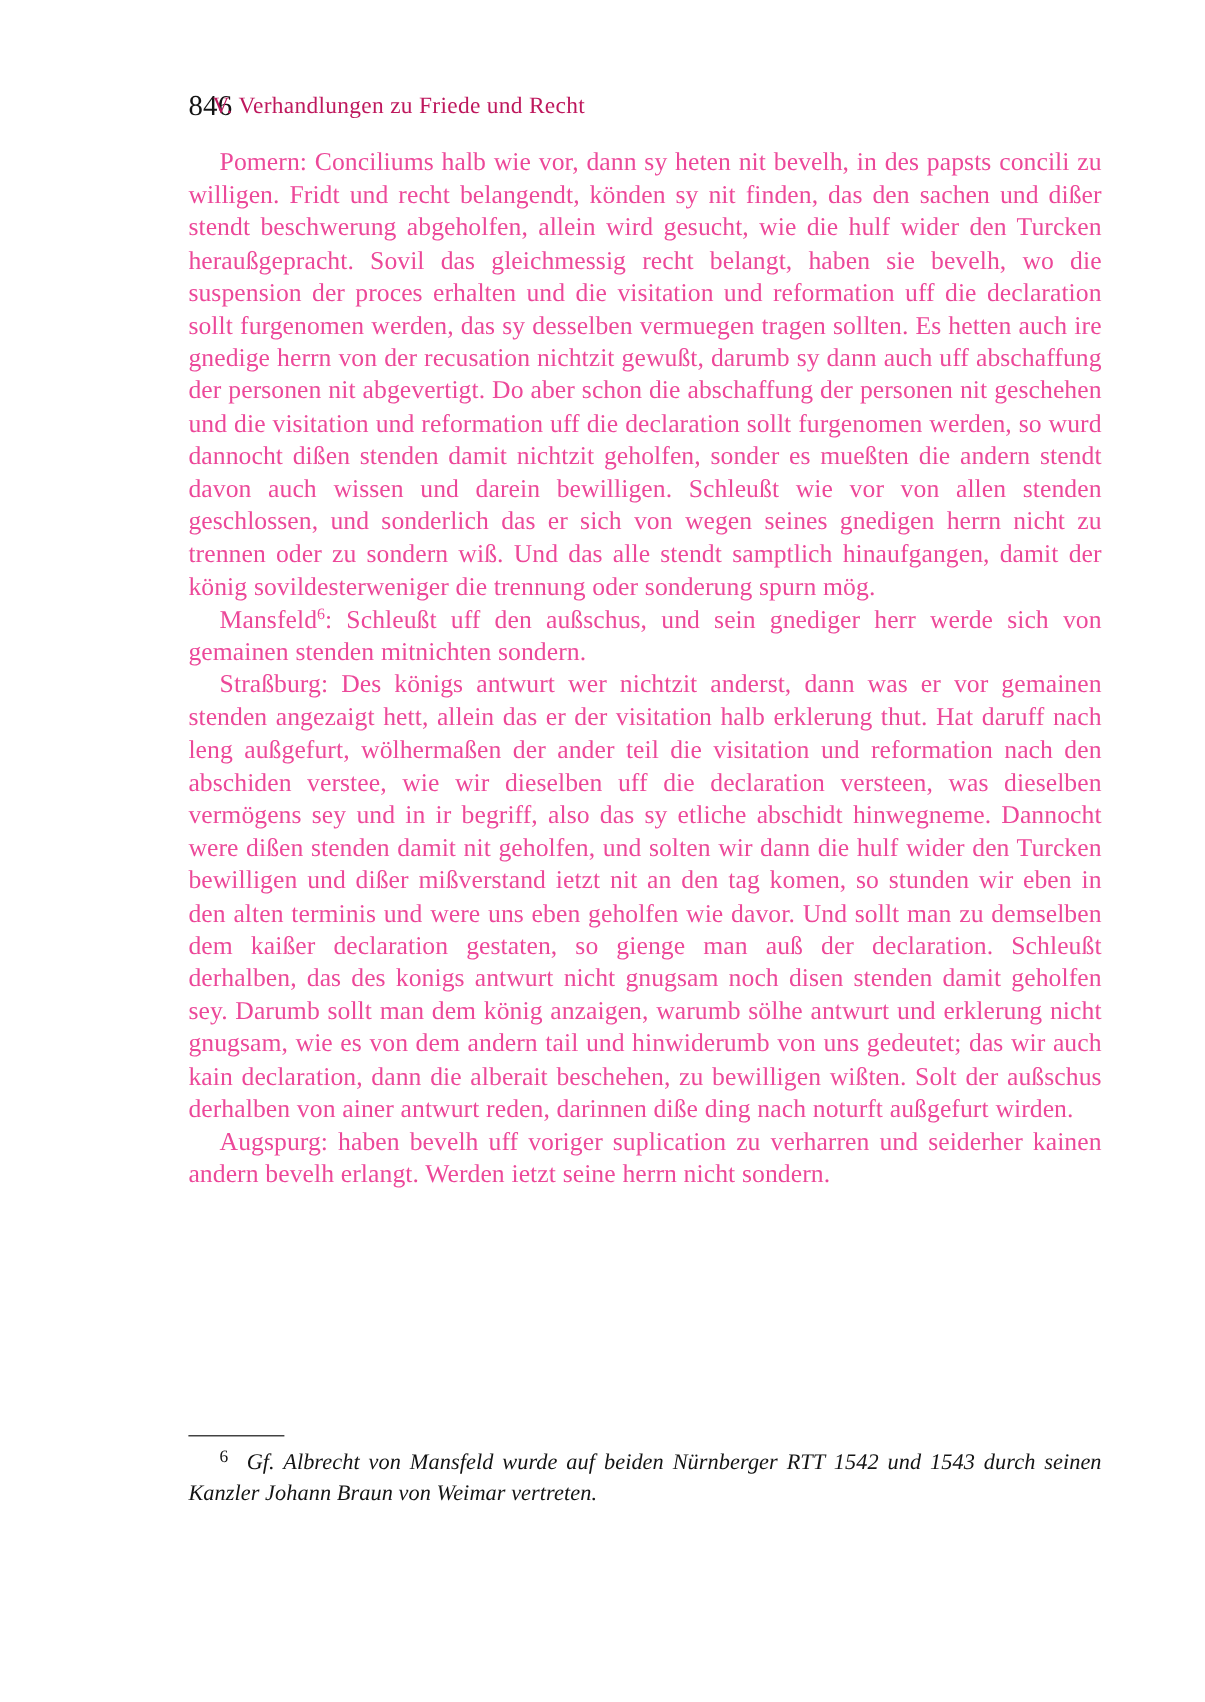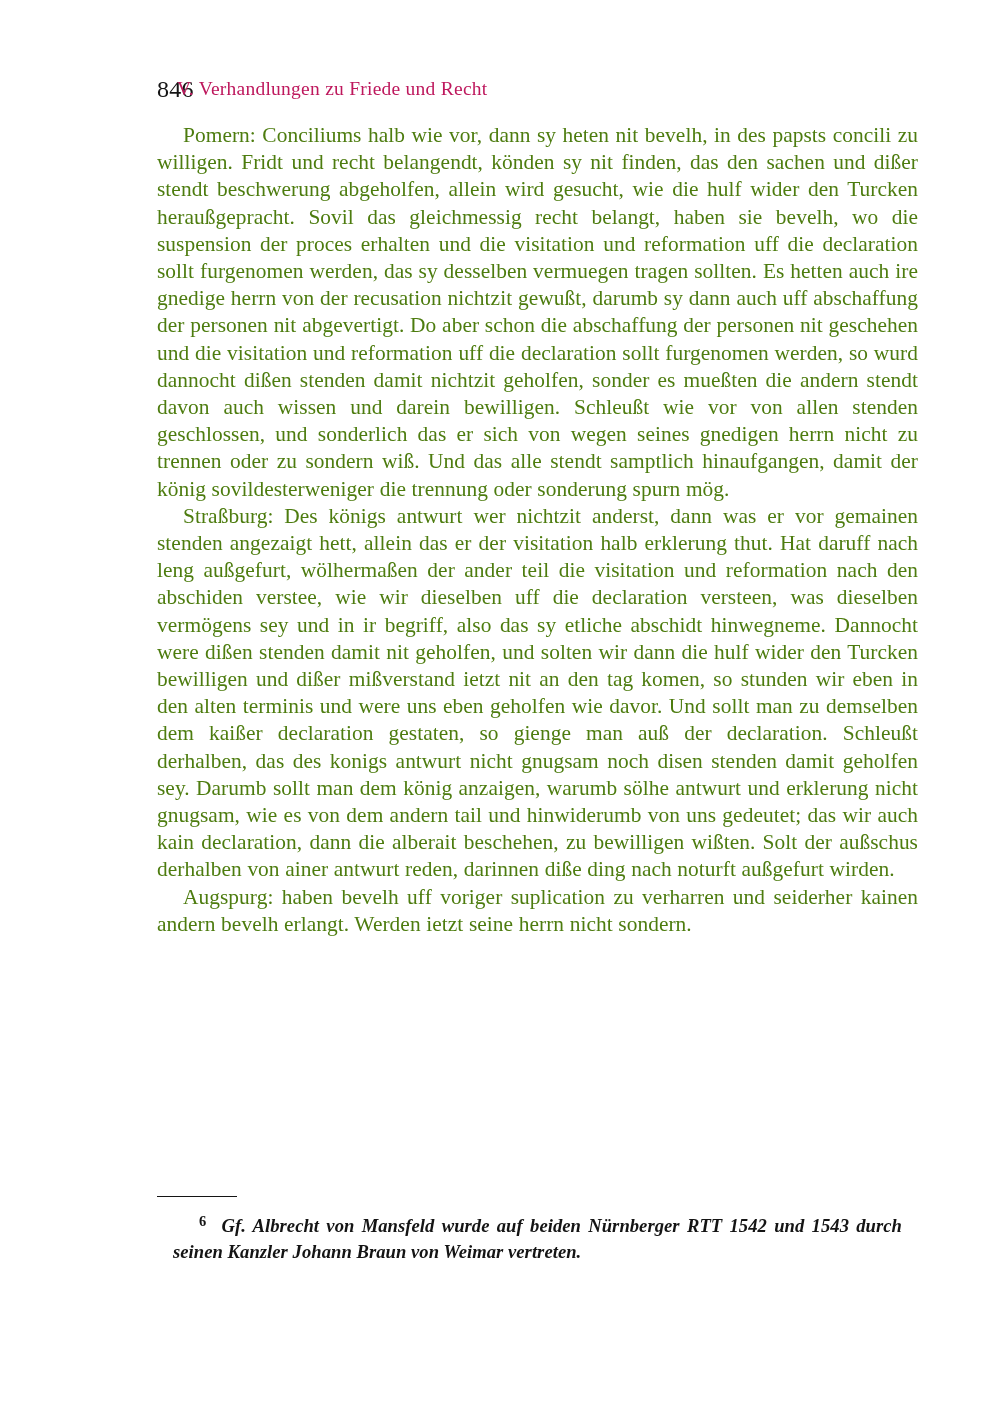--- a/index.html
+++ b/index.html
@@ -66,21 +66,21 @@
   .para {
     margin: 0;
     text-align: justify;
     text-justify: inter-word;
     text-indent: 26px;
     font-size: 21.4px;
     line-height: 27.2px;
     letter-spacing: 0.05px;
     word-spacing: 0.2px;
     hyphens: manual;
-    color: #4d7c0f;
+    color: #ec4899;
   }
 
   .para.last-line-free {
     text-align-last: left;
   }
 
   sup.fn-ref {
     font-size: 0.62em;
     vertical-align: 0.52em;
     line-height: 0;
@@ -96,30 +96,29 @@
   }
 
   .footnote-rule {
     width: 80px;
     height: 0;
     border-top: 1.4px solid #141414;
     margin: 0 0 9px 0;
   }
 
   .footnote {
-    margin: 16px;
+    margin: 0;
     font-size: 18.6px;
     line-height: 25.5px;
     font-style: italic;
     text-align: justify;
     text-align-last: left;
     text-indent: 26px;
     color: #141414;
     letter-spacing: 0.05px;
-    font-weight: bold;
   }
 
   .footnote .fn-num {
     font-style: normal;
     font-size: 0.78em;
     vertical-align: 0.42em;
     line-height: 0;
     margin-right: 1.05em;
   }
 </style>
@@ -130,20 +129,21 @@
 
   <div class="header">
     <div class="folio">846</div>
     <div class="running-title">V. Verhandlungen zu Friede und Recht</div>
   </div>
 
   <div class="body-block">
 
     <p class="para">Pomern: Conciliums halb wie vor, dann sy heten nit bevelh, in des papsts concili zu willigen. Fridt und recht belangendt, könden sy nit finden, das den sachen und dißer stendt beschwerung abgeholfen, allein wird gesucht, wie die hulf wider den Turcken heraußgepracht. Sovil das gleichmessig recht belangt, haben sie bevelh, wo die suspension der proces erhalten und die visitation und reformation uff die declaration sollt furgenomen werden, das sy desselben vermuegen tragen sollten. Es hetten auch ire gnedige herrn von der recusation nichtzit gewußt, darumb sy dann auch uff abschaffung der personen nit abgevertigt. Do aber schon die abschaffung der personen nit geschehen und die visitation und reformation uff die declaration sollt furgenomen werden, so wurd dannocht dißen stenden damit nichtzit geholfen, sonder es mueßten die andern stendt davon auch wissen und darein bewilligen. Schleußt wie vor von allen stenden geschlossen, und sonderlich das er sich von wegen seines gnedigen herrn nicht zu trennen oder zu sondern wiß. Und das alle stendt samptlich hinaufgangen, damit der könig sovildesterweniger die trennung oder sonderung spurn mög.</p>
 
+    <p class="para last-line-free"><span>Mansfeld</span><sup class="fn-ref">6</sup><span>: Schleußt uff den außschus, und sein gnediger herr werde sich von gemainen stenden mitnichten sondern.</span></p>
 
     <p class="para">Straßburg: Des königs antwurt wer nichtzit anderst, dann was er vor gemainen stenden angezaigt hett, allein das er der visitation halb erklerung thut. Hat daruff nach leng außgefurt, wölhermaßen der ander teil die visitation und reformation nach den abschiden verstee, wie wir dieselben uff die declaration versteen, was dieselben vermögens sey und in ir begriff, also das sy etliche abschidt hinwegneme. Dannocht were dißen stenden damit nit geholfen, und solten wir dann die hulf wider den Turcken bewilligen und dißer mißverstand ietzt nit an den tag komen, so stunden wir eben in den alten terminis und were uns eben geholfen wie davor. Und sollt man zu demselben dem kaißer declaration gestaten, so gienge man auß der declaration. Schleußt derhalben, das des konigs antwurt nicht gnugsam noch disen stenden damit geholfen sey. Darumb sollt man dem könig anzaigen, warumb sölhe antwurt und erklerung nicht gnugsam, wie es von dem andern tail und hinwiderumb von uns gedeutet; das wir auch kain declaration, dann die alberait beschehen, zu bewilligen wißten. Solt der außschus derhalben von ainer antwurt reden, darinnen diße ding nach noturft außgefurt wirden.</p>
 
     <p class="para last-line-free">Augspurg: haben bevelh uff voriger suplication zu verharren und seiderher kainen andern bevelh erlangt. Werden ietzt seine herrn nicht sondern.</p>
 
 
   </div>
 
   <div class="footnote-area">
     <div class="footnote-rule"></div>

